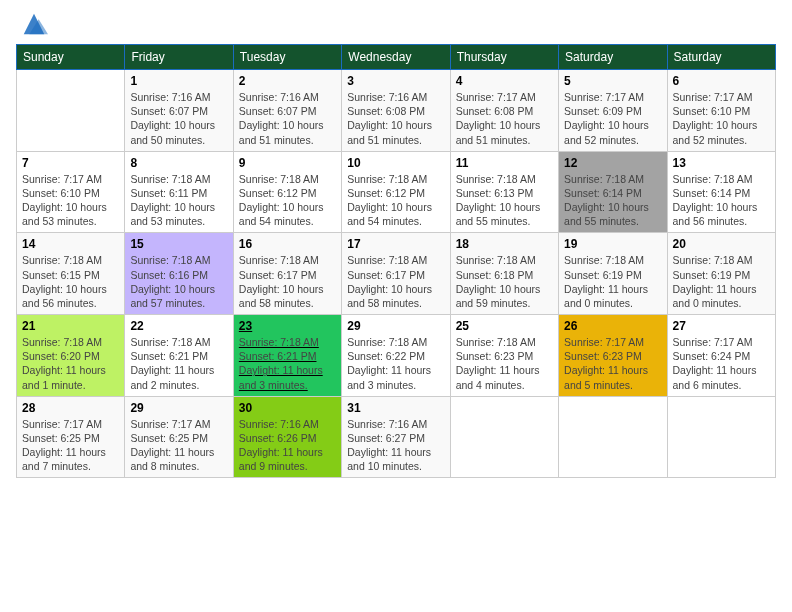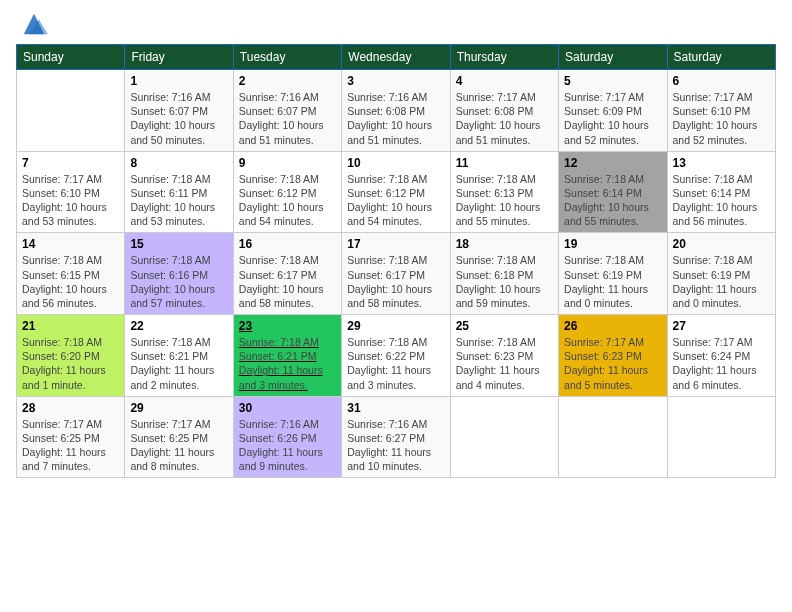--- a/index.html
+++ b/index.html
@@ -256,21 +256,21 @@
         </tr>
         <tr>
           <td style="background: rgb(249, 249, 249);">
             <span class="day-number">28</span>
             <div class="day-info">Sunrise: 7:17 AM<br>Sunset: 6:25 PM<br>Daylight: 11 hours<br>and 7 minutes.</div>
           </td>
           <td style="background: rgb(249, 249, 249); margin-top: 44px;">
             <span class="day-number">29</span>
             <div class="day-info">Sunrise: 7:17 AM<br>Sunset: 6:25 PM<br>Daylight: 11 hours<br>and 8 minutes.</div>
           </td>
-          <td style="background: #c4b5fd; margin-top: 23px;">
+          <td style="background: #84cc16; margin-top: 23px;">
             <span class="day-number">30</span>
             <div class="day-info">Sunrise: 7:16 AM<br>Sunset: 6:26 PM<br>Daylight: 11 hours<br>and 9 minutes.</div>
           </td>
           <td style="background: rgb(249, 249, 249);">
             <span class="day-number">31</span>
             <div class="day-info">Sunrise: 7:16 AM<br>Sunset: 6:27 PM<br>Daylight: 11 hours<br>and 10 minutes.</div>
           </td>
           <td class="empty-cell"></td>
           <td class="empty-cell"></td>
           <td class="empty-cell"></td>

